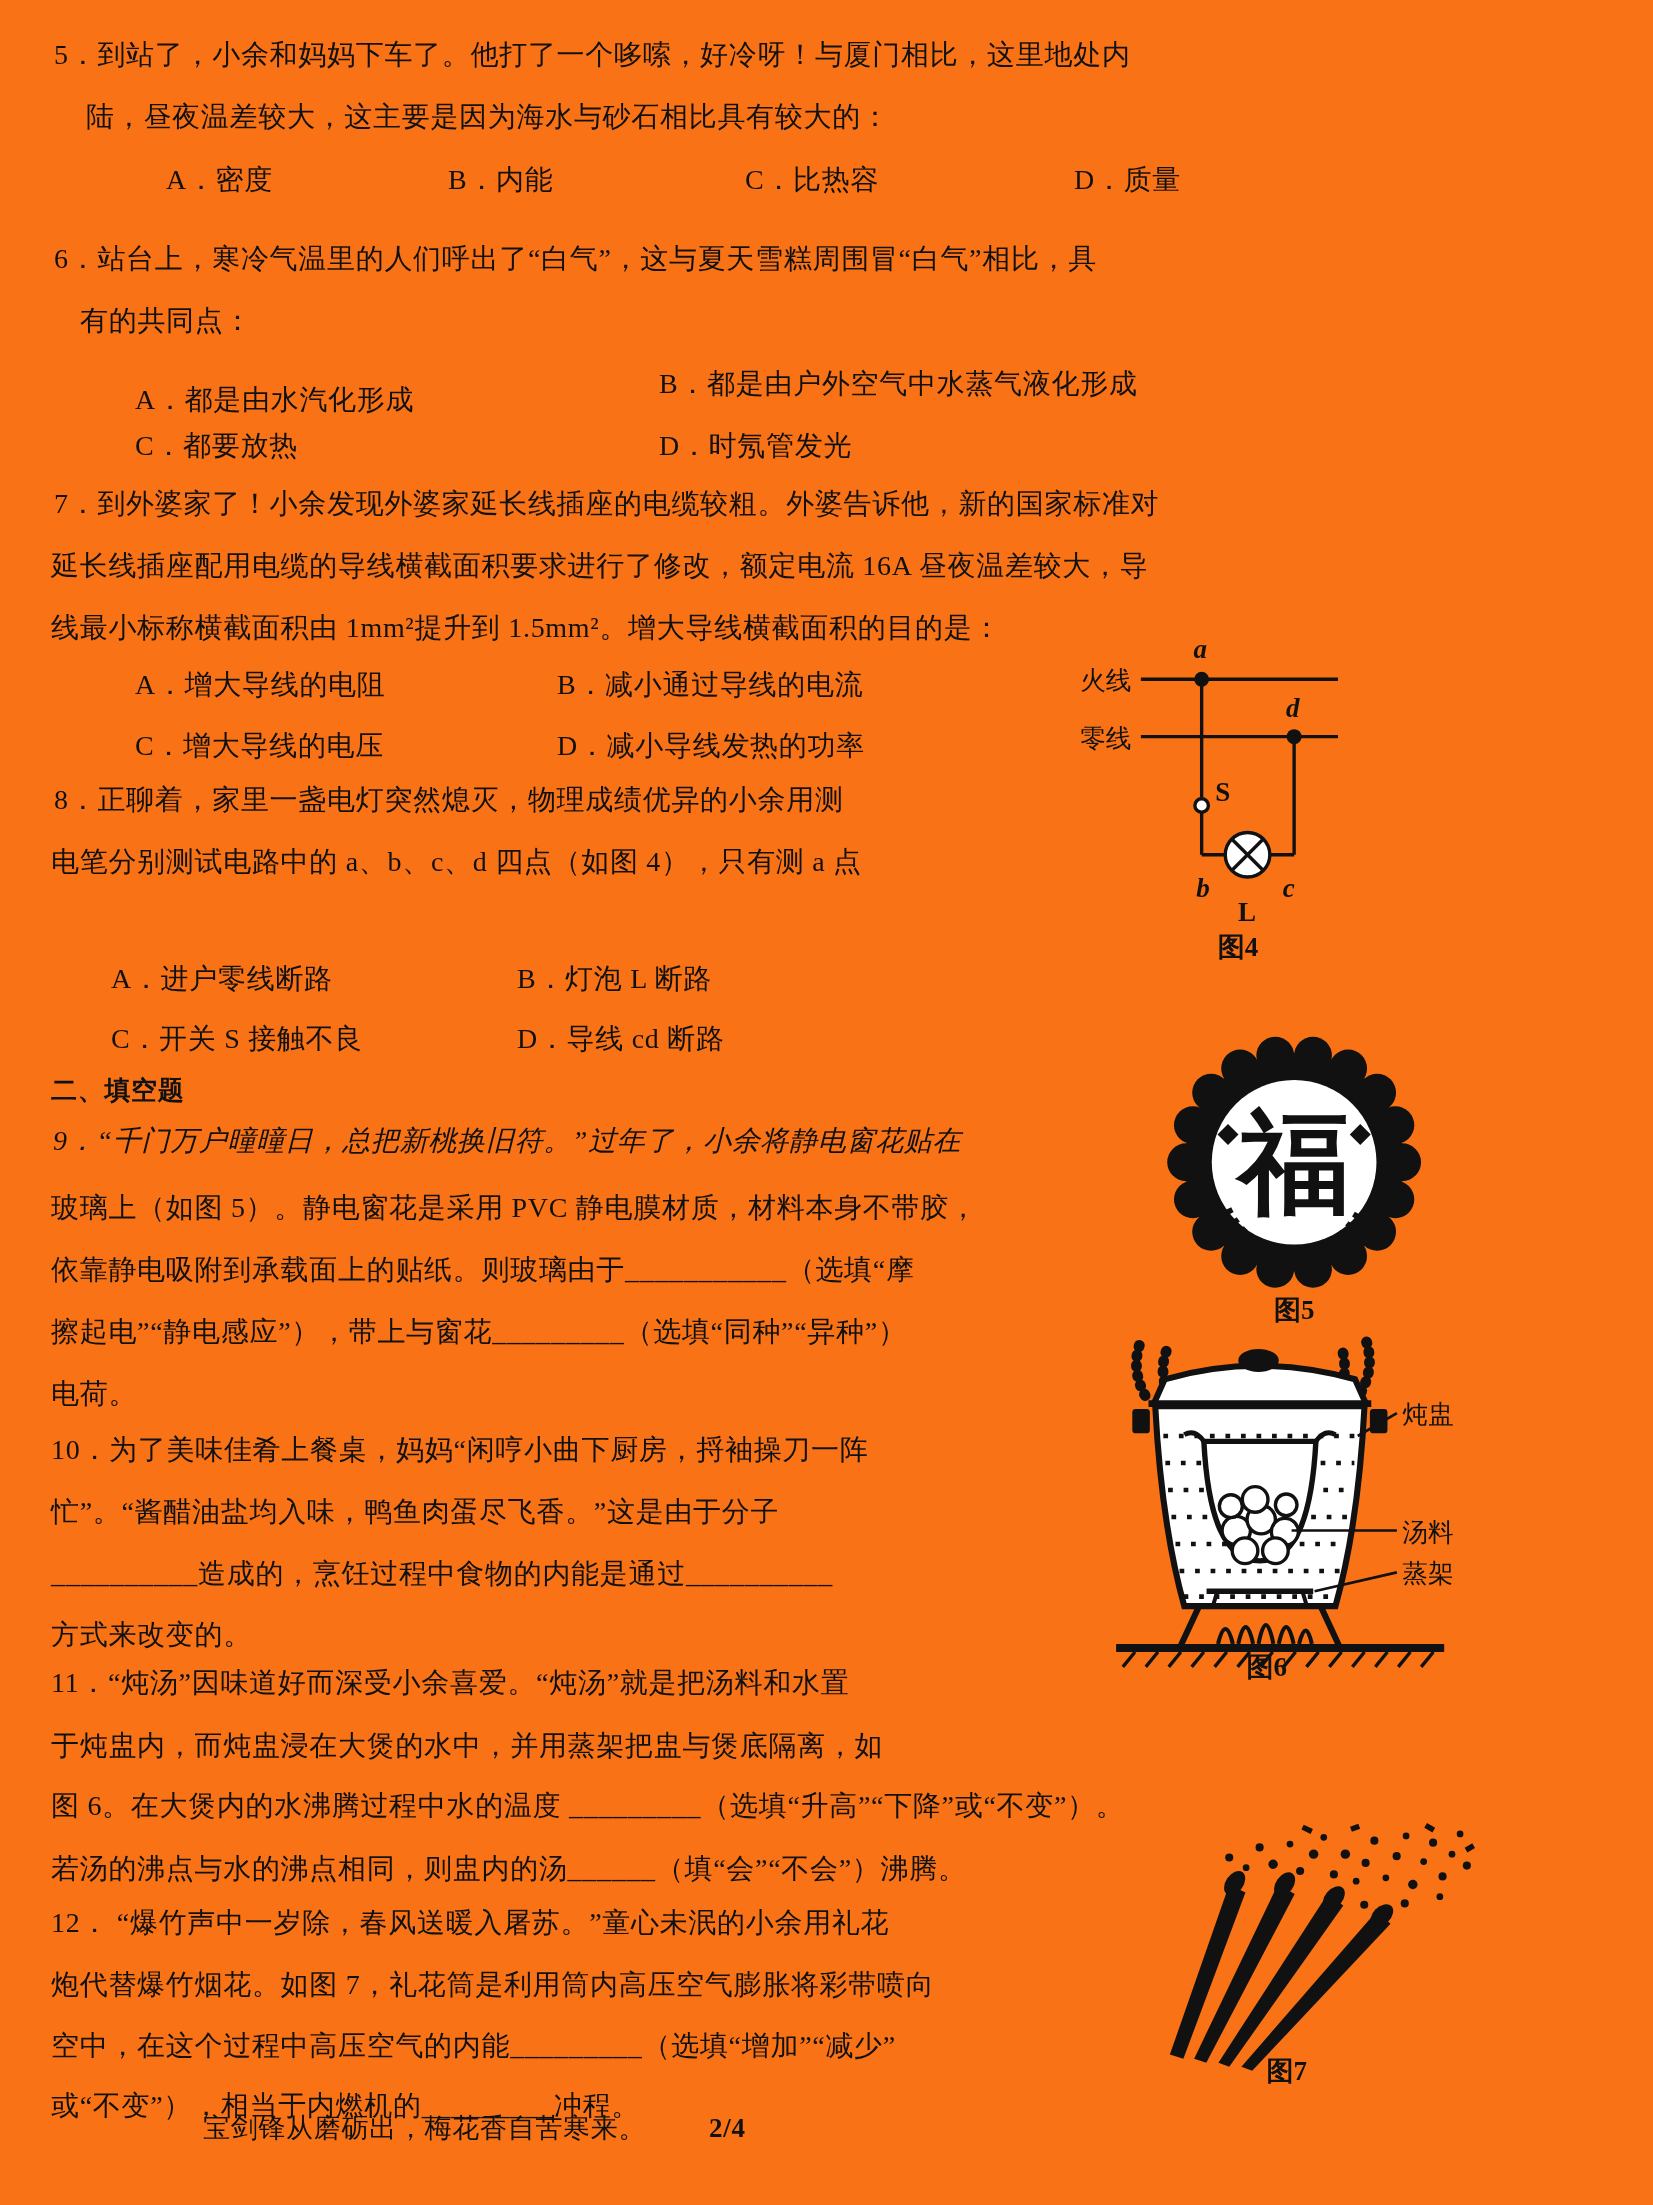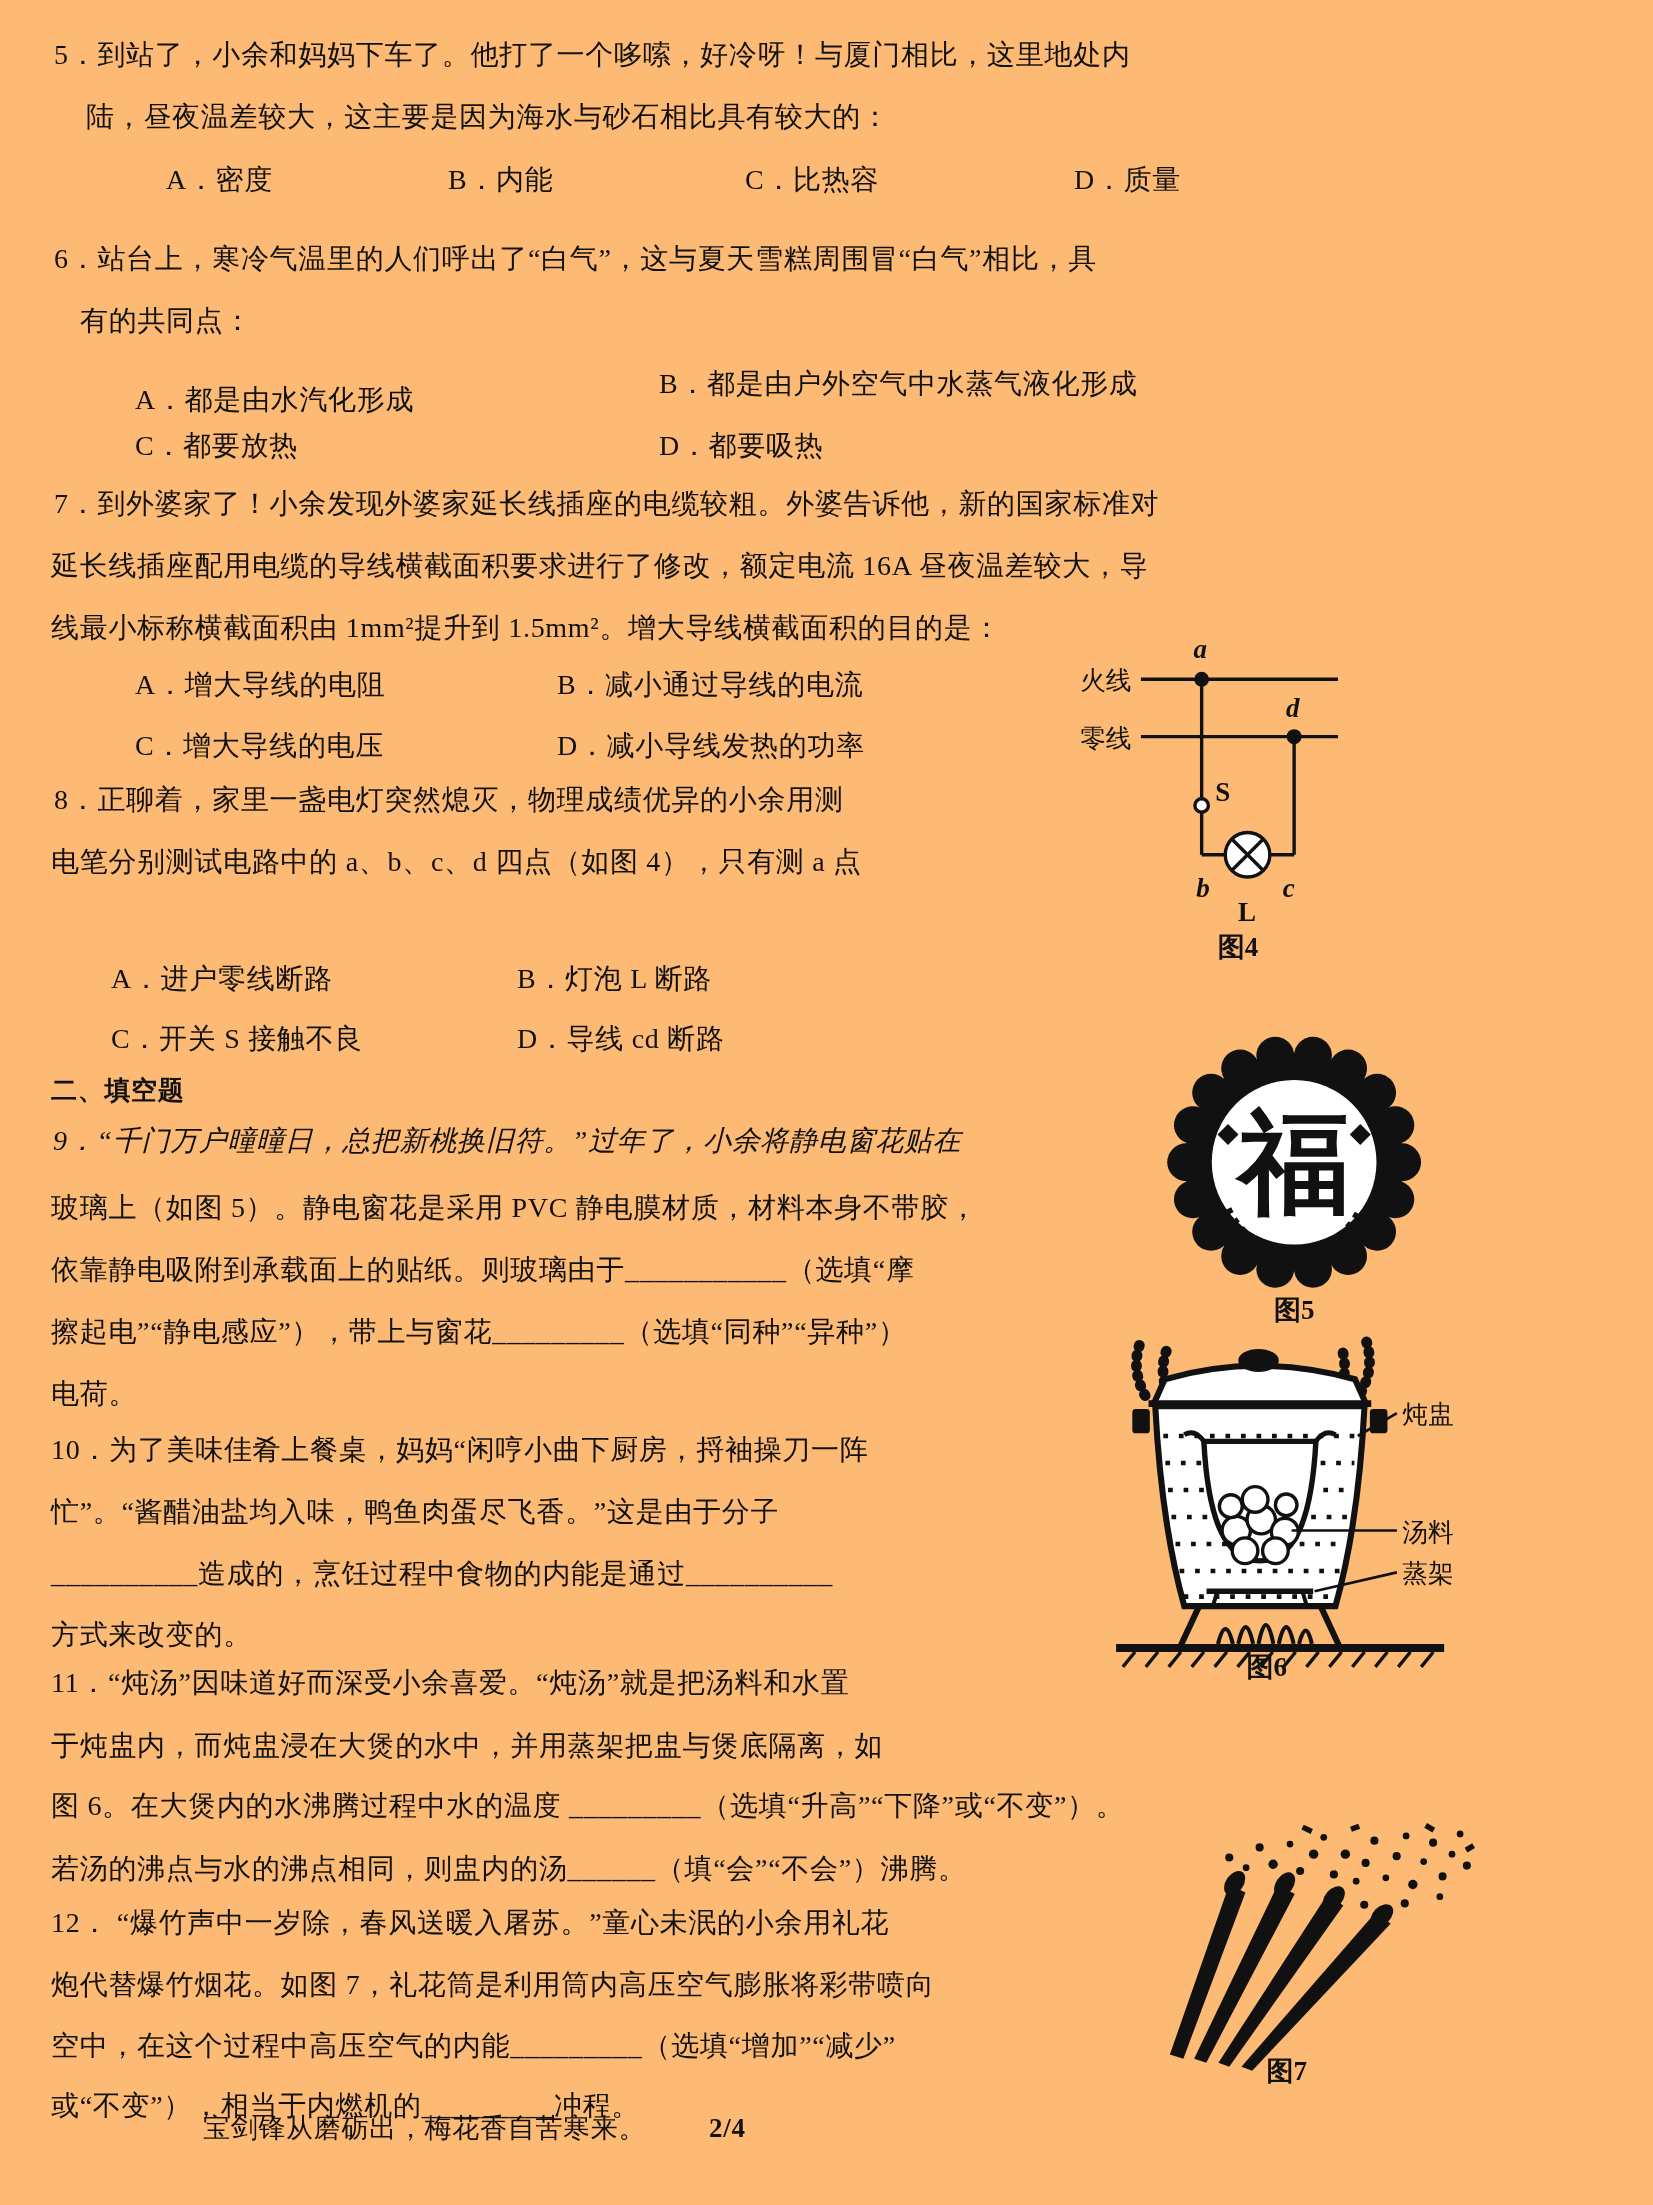--- a/index.html
+++ b/index.html
@@ -1,19 +1,19 @@
 <!DOCTYPE html>
 <html style="font-size:10.8px"><head>
 <meta charset="utf-8">
 <style>
   html,body{margin:0;padding:0;background:#ffffff;}
   #paper{
     position:relative;
     width:1654px;height:2205px;
-    background:#fdba74;
+    background:#f97316;
     font-family:"Liberation Serif","DejaVu Serif",serif;
     color:#111;
     overflow:hidden;
   }
   .tl{
     position:absolute;
     white-space:pre;
     font-size:28px;
     line-height:1.15;
     letter-spacing:0.7px;
@@ -38,21 +38,21 @@
   <div class="tl" style="left:166px;top:164px;">A．密度</div>
   <div class="tl" style="left:448px;top:164px;">B．内能</div>
   <div class="tl" style="left:745px;top:164px;">C．比热容</div>
   <div class="tl" style="left:1074px;top:164px;">D．质量</div>
 
   <div class="tl" style="left:54px;top:243px;">6．站台上，寒冷气温里的人们呼出了“白气”，这与夏天雪糕周围冒“白气”相比，具</div>
   <div class="tl" style="left:80px;top:305px;">有的共同点：</div>
   <div class="tl" style="left:135px;top:368px;margin-top:16px;">A．都是由水汽化形成</div>
   <div class="tl" style="left:659px;top:368px;">B．都是由户外空气中水蒸气液化形成</div>
   <div class="tl" style="left:135px;top:430px;">C．都要放热</div>
-  <div class="tl" style="left:659px;top:430px;">D．都要吸热</div>
+  <div class="tl" style="left:659px;top:430px;">D．时氖管发光</div>
 
   <div class="tl" style="left:54px;top:488px;">7．到外婆家了！小余发现外婆家延长线插座的电缆较粗。外婆告诉他，新的国家标准对</div>
   <div class="tl" style="left:51px;top:550px;">延长线插座配用电缆的导线横截面积要求进行了修改，额定电流 16A 昼夜温差较大，导</div>
   <div class="tl" style="left:51px;top:612px;">线最小标称横截面积由 1mm²提升到 1.5mm²。增大导线横截面积的目的是：</div>
   <div class="tl" style="left:135px;top:669px;">A．增大导线的电阻</div>
   <div class="tl" style="left:557px;top:669px;">B．减小通过导线的电流</div>
   <div class="tl" style="left:135px;top:730px;">C．增大导线的电压</div>
   <div class="tl" style="left:557px;top:730px;">D．减小导线发热的功率</div>
 
   <div class="tl" style="left:54px;top:784px;">8．正聊着，家里一盏电灯突然熄灭，物理成绩优异的小余用测</div>

